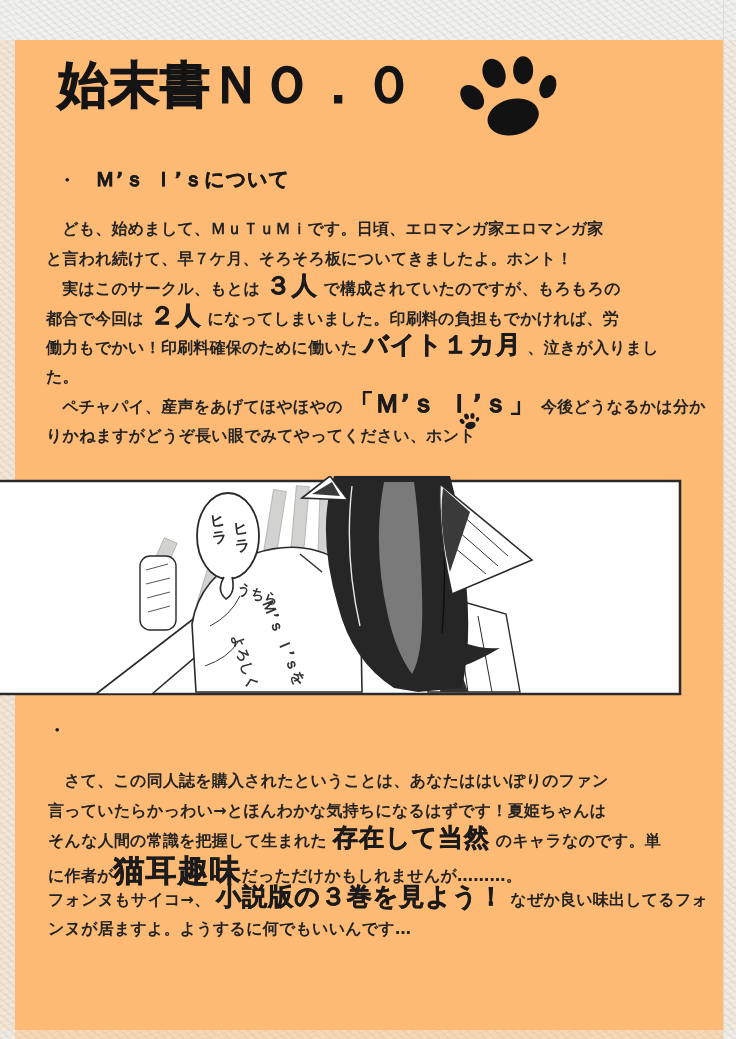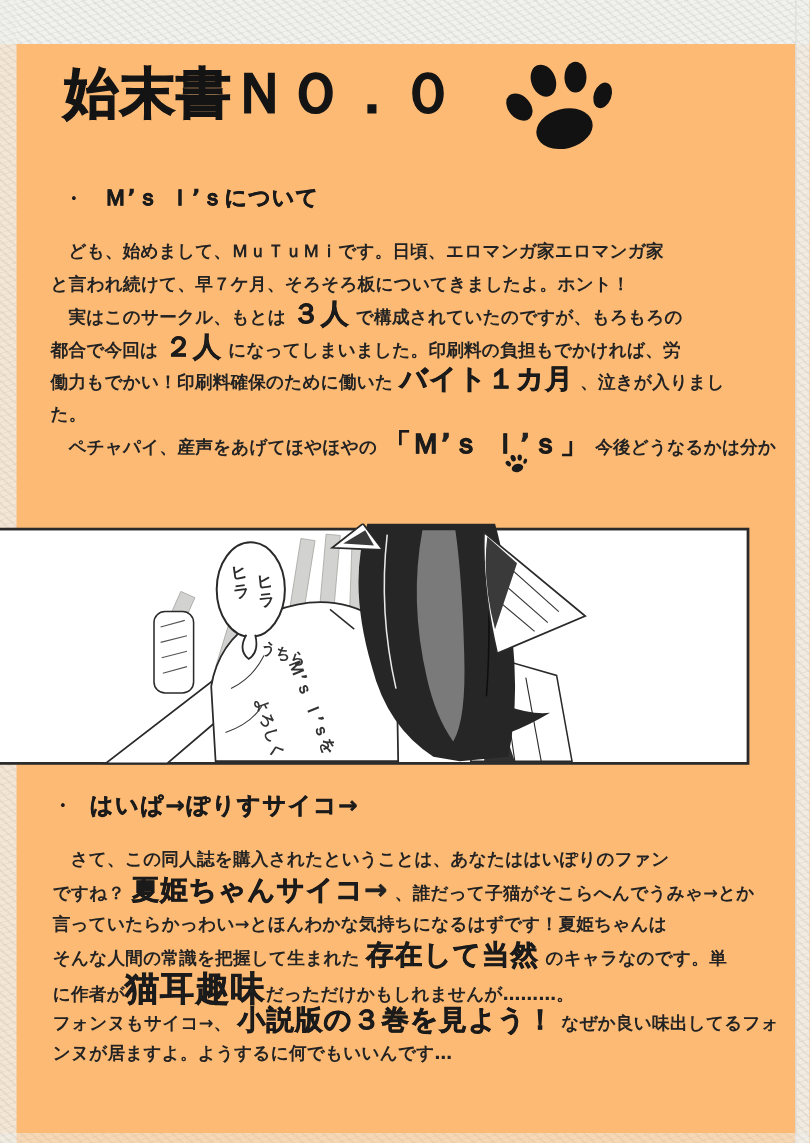--- a/index.html
+++ b/index.html
@@ -77,20 +77,21 @@
   </div>
 
   <div class="para para-msis">
     <div class="tline"><span class="run">　ども、始めまして、ＭｕＴｕＭｉです。日頃、エロマンガ家エロマンガ家</span></div>
     <div class="tline"><span class="run">と言われ続けて、早７ケ月、そろそろ板についてきましたよ。ホント！</span></div>
     <div class="tline"><span class="run">　実はこのサークル、もとは </span><span class="em em1">３人</span><span class="run"> で構成されていたのですが、もろもろの</span></div>
     <div class="tline"><span class="run">都合で今回は </span><span class="em em1">２人</span><span class="run"> になってしまいました。印刷料の負担もでかければ、労</span></div>
     <div class="tline"><span class="run">働力もでかい！印刷料確保のために働いた </span><span class="em em1">バイト１カ月</span><span class="run"> 、泣きが入りまし</span></div>
     <div class="tline"><span class="run">た。</span></div>
     <div class="tline"><span class="run">　ペチャパイ、産声をあげてほやほやの </span><span class="em em1">「Ｍ’ｓ Ｉ’ｓ」</span><span class="run"> 今後どうなるかは分か</span></div>
+    <div class="tline"><span class="run">りかねますがどうぞ長い眼でみてやってください、ホント</span></div>
   </div>
 
   <svg class="paw-inline" width="24" height="20" viewBox="0 0 118 92">
     <g fill="#1a1a1a" transform="rotate(-14 59 46)">
       <ellipse cx="57" cy="63" rx="26" ry="18"></ellipse>
       <ellipse cx="22" cy="34" rx="10" ry="14" transform="rotate(-28 22 34)"></ellipse>
       <ellipse cx="49" cy="16" rx="11" ry="15" transform="rotate(-8 49 16)"></ellipse>
       <ellipse cx="78" cy="20" rx="10" ry="14" transform="rotate(14 78 20)"></ellipse>
       <ellipse cx="98" cy="42" rx="8" ry="12" transform="rotate(34 98 42)"></ellipse>
     </g>
@@ -170,26 +171,24 @@
       <g fill="#333">
         <text x="0" y="0" font-size="14" font-weight="bold" transform="translate(236,116) rotate(18)">うちら</text>
         <text x="0" y="0" font-size="15" font-weight="bold" transform="translate(262,126) rotate(68)">Ｍ’ｓ Ｉ’ｓを</text>
         <text x="0" y="0" font-size="14" font-weight="bold" transform="translate(232,160) rotate(72)">よろしく</text>
       </g>
     </svg>
   </div>
 
   <div class="sec-head head-hyper">
     <span class="bullet">・</span>
-    <span class="label">はいぱ→ぽりすサイコ→</span>
   </div>
 
   <div class="para para-hyper">
     <div class="tline"><span class="run">　さて、この同人誌を購入されたということは、あなたははいぽりのファン</span></div>
-    <div class="tline"><span class="run">ですね？ </span><span class="em em1">夏姫ちゃんサイコ→</span><span class="run"> 、誰だって子猫がそこらへんでうみゃ→とか</span></div>
     <div class="tline"><span class="run">言っていたらかっわい→とほんわかな気持ちになるはずです！夏姫ちゃんは</span></div>
     <div class="tline"><span class="run">そんな人間の常識を把握して生まれた </span><span class="em em1">存在して当然</span><span class="run"> のキャラなのです。単</span></div>
     <div class="tline"><span class="run">に作者が</span><span class="em em2">猫耳趣味</span><span class="run">だっただけかもしれませんが………。</span></div>
     <div class="tline"><span class="run">フォンヌもサイコ→、 </span><span class="em em1">小説版の３巻を見よう！</span><span class="run"> なぜか良い味出してるフォ</span></div>
     <div class="tline"><span class="run">ンヌが居ますよ。ようするに何でもいいんです…</span></div>
   </div>
 
 </div>
 
 </body></html>

